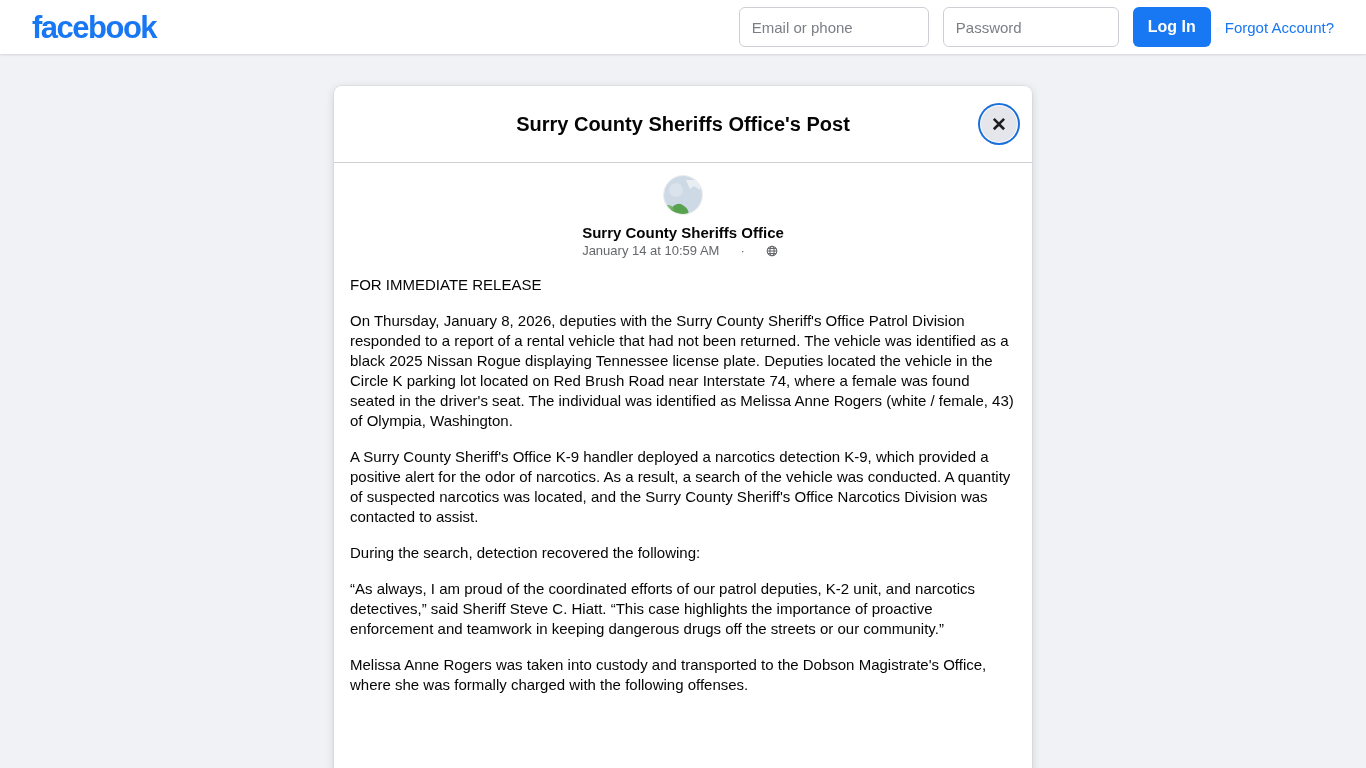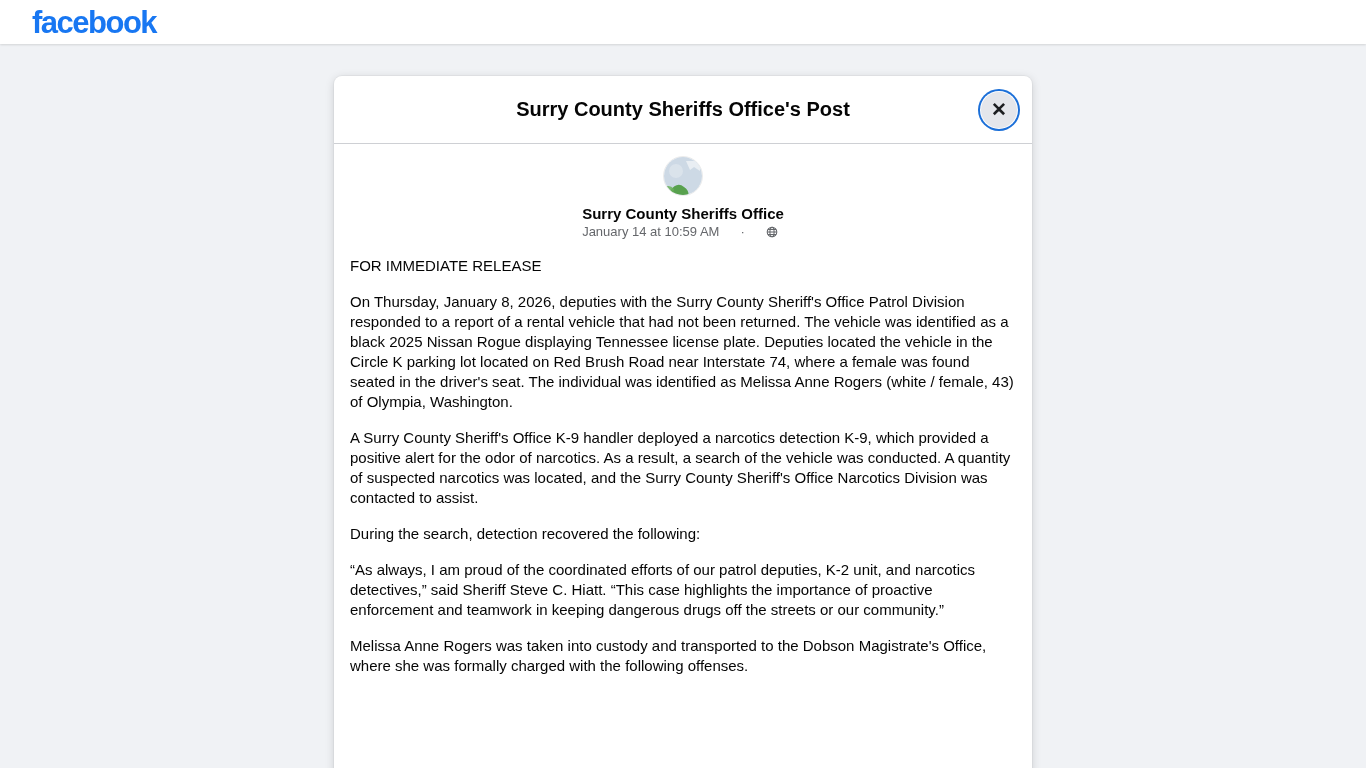--- a/index.html
+++ b/index.html
@@ -6,21 +6,21 @@
   * { margin: 0; padding: 0; box-sizing: border-box; }
   html, body {
     width: 1366px; height: 768px;
     overflow: hidden;
     background: #f0f2f5;
     font-family: "Liberation Sans", "DejaVu Sans", sans-serif;
     color: #050505;
   }
   
   .top-header {
-    height: 44px;
+    height: 54px;
     background: #ffffff;
     box-shadow: 0 1px 2px rgba(0,0,0,0.12);
     display: flex;
     align-items: center;
     justify-content: space-between;
     padding: 0 32px;
     position: relative;
     z-index: 5;
   }
   .fb-logo {
@@ -73,21 +73,21 @@
   .modal {
     width: 698px;
     margin: 32px auto 0 auto;
     background: #ffffff;
     border-radius: 8px 8px 0 0;
     box-shadow: 0 2px 10px rgba(0,0,0,0.15), 0 0 0 1px rgba(0,0,0,0.03);
     min-height: 700px;
   }
   .modal-header {
     position: relative;
-    height: 68px;
+    height: 77px;
     display: flex;
     align-items: center;
     justify-content: center;
     border-bottom: 1px solid #ced0d4;
   }
   .modal-title {
     font-size: 20px;
     font-weight: bold;
     color: #050505;
   }
@@ -154,20 +154,26 @@
     margin-top: 16px;
     white-space: pre-line;
   }
   .post-text p:first-child { }
 </style>
 </head>
 <body>
 
 <header class="top-header">
   <div class="fb-logo">facebook</div>
+  <div class="login-area">
+    <input type="text" class="email-field" placeholder="Email or phone" style="">
+    <input type="password" class="password-field" placeholder="Password" style="">
+    <button class="login-button">Log In</button>
+    <a class="forgot-link" href="#">Forgot Account?</a>
+  </div>
 </header>
 
 <div class="modal">
   <div class="modal-header">
     <div class="modal-title">Surry County Sheriffs Office's Post</div>
     <button class="close-button">
       <span class="x-glyph">✕</span>
     </button>
   </div>
 

